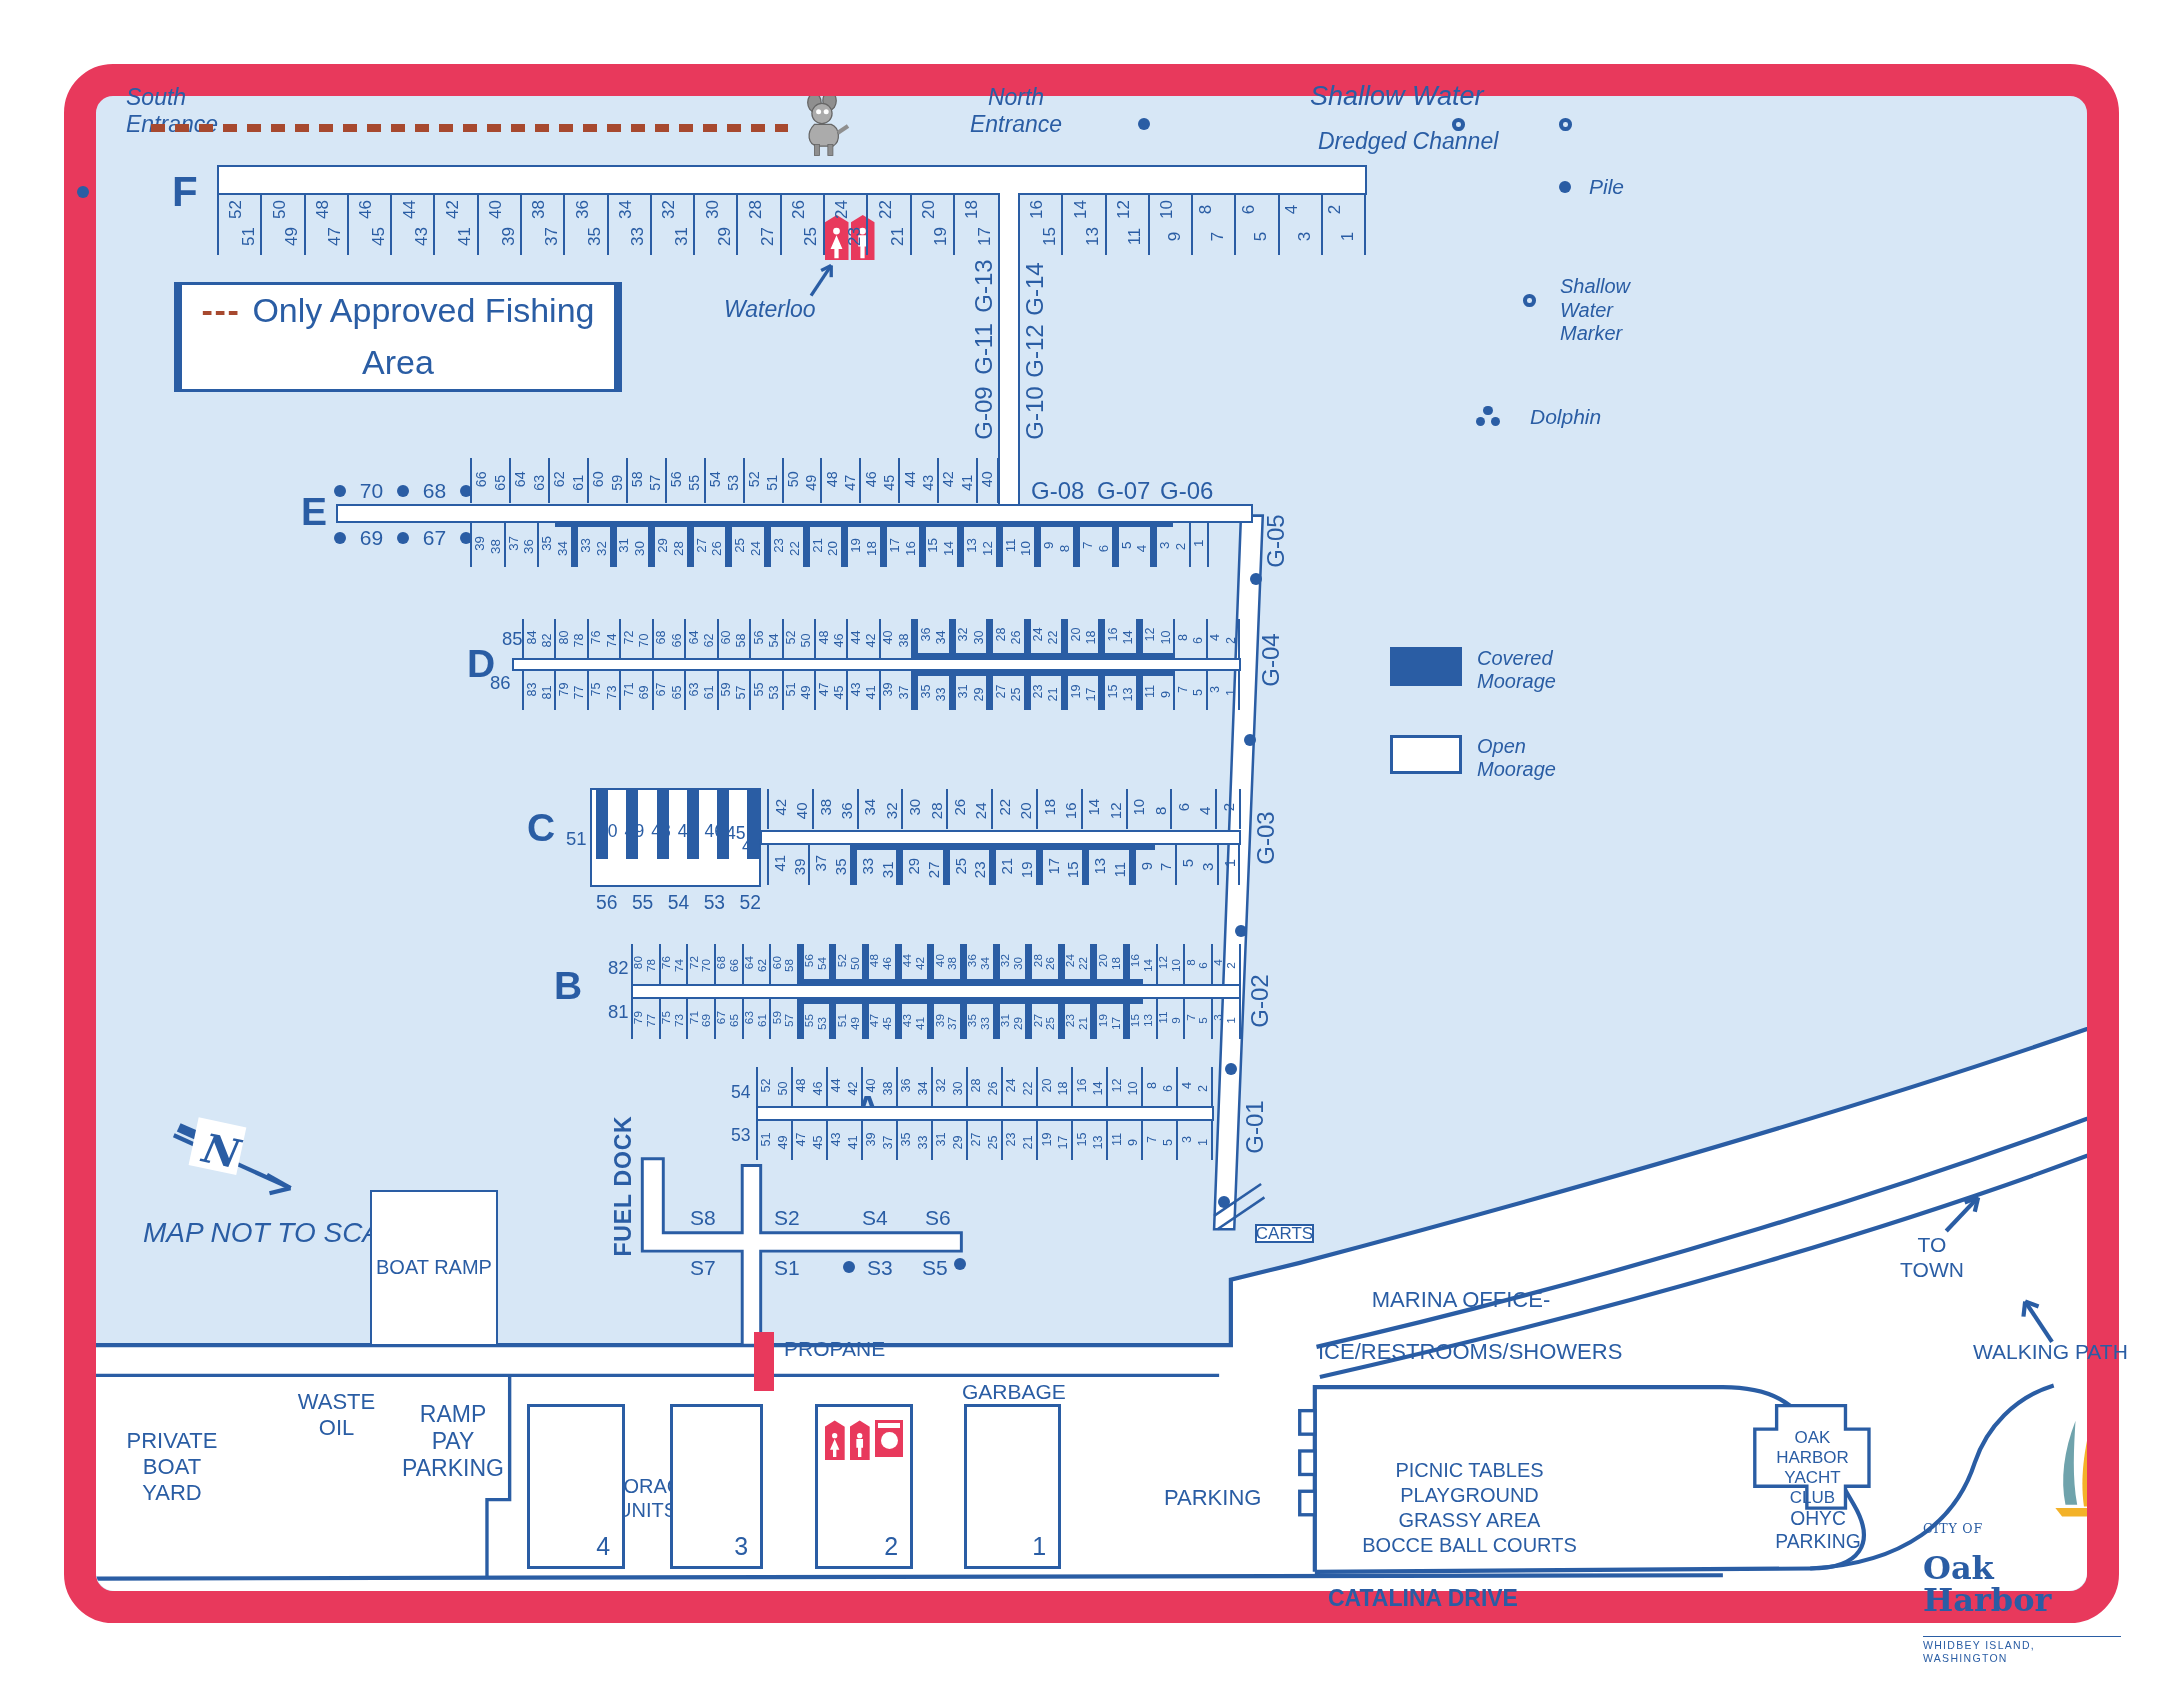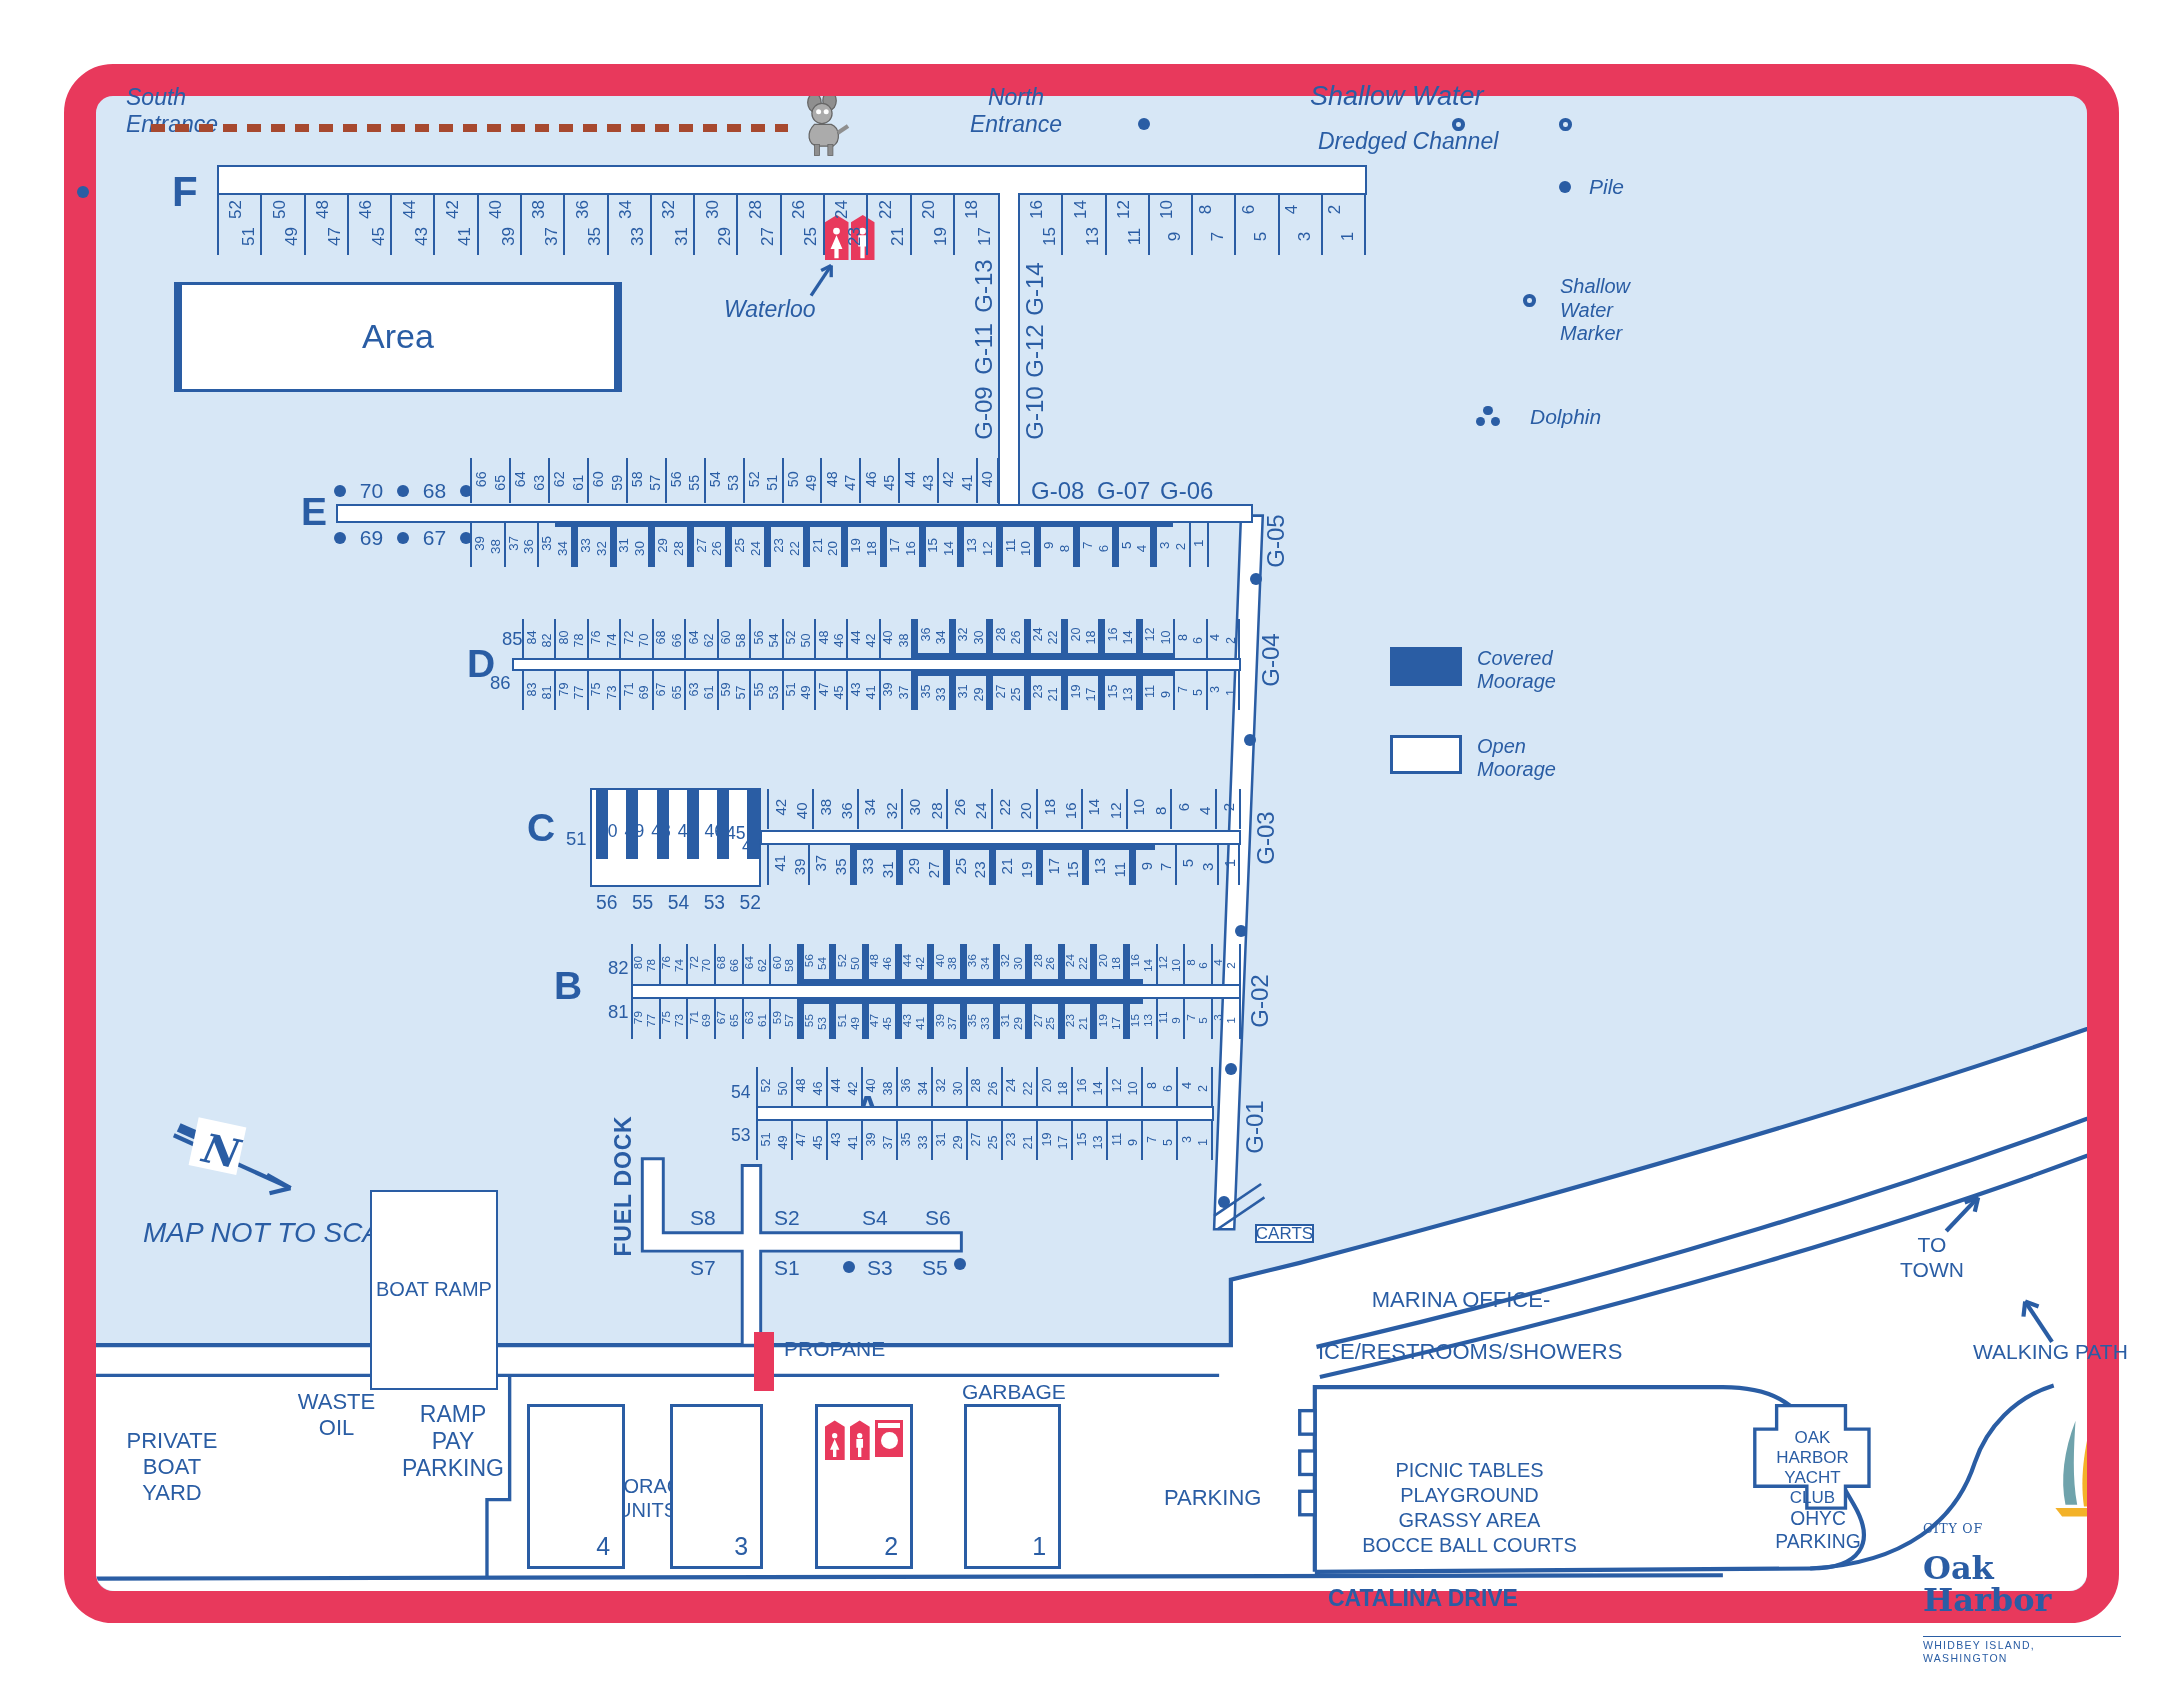--- a/index.html
+++ b/index.html
@@ -144,20 +144,21 @@
   <div class="lbl it" style="left:1310px;top:81px;font-size:27px;">Shallow Water</div>
   <div class="lbl it" style="left:1318px;top:128px;font-size:23px;">Dredged Channel</div>
   <div class="lbl it" style="left:1589px;top:175px;font-size:21px;">Pile</div>
   <div class="lbl it" style="left:1560px;top:275px;font-size:20px;">Shallow
 Water
 Marker</div>
   <div class="lbl it" style="left:1530px;top:405px;font-size:21px;">Dolphin</div>
   <div id="dashline"></div>
 
   <div id="fishsign">
+    <span><span class="d">---</span><span class="t">Only Approved Fishing</span></span>
     <span class="t" style="width:100%;">Area</span>
   </div>
 
   <div class="lbl" style="left:1390px;top:631px;">
     <div class="legendline">
       <div style="width:72px;height:39px;background:var(--blue);"></div>
       <div class="it" style="font-size:20px;">Covered
 Moorage</div>
     </div>
     <div class="legendline" style="margin-top:25px;">
@@ -277,21 +278,21 @@
   <div class="lbl" style="left:690px;top:1256px;font-size:21px;">S7</div>
   <div class="lbl" style="left:774px;top:1256px;font-size:21px;">S1</div>
   <div class="lbl" style="left:867px;top:1256px;font-size:21px;">S3</div>
   <div class="lbl" style="left:922px;top:1256px;font-size:21px;">S5</div>
   <div class="dot" style="left:843px;top:1261px;"></div>
   <div class="dot" style="left:954px;top:1258px;"></div>
 
   <div style="position:absolute;left:754px;top:1332px;width:20px;height:59px;background:var(--pink);"></div>
   <div class="lbl" style="left:784px;top:1337px;font-size:21px;">PROPANE</div>
 
-  <div class="box" style="left:370px;top:1190px;width:128px;height:200px;border-width:2.5px;display:flex;align-items:center;justify-content:center;">
+  <div class="box" style="left:370px;top:1190px;width:128px;height:156px;border-width:2.5px;display:flex;align-items:center;justify-content:center;">
     <span class="lbl ctr" style="position:static;font-size:20px;">BOAT RAMP</span>
   </div>
 
   <div class="box" style="left:1255px;top:1224px;width:59px;height:19px;border-width:2.5px;display:flex;align-items:center;justify-content:center;">
     <span style="font-size:17px;color:var(--blue);">CARTS</span>
   </div>
   <div class="lbl ctr" style="left:1318px;top:1261px;width:286px;font-size:22px;">
     <div>MARINA OFFICE-</div>
     <div>ICE/RESTROOMS/SHOWERS</div>
   </div>

